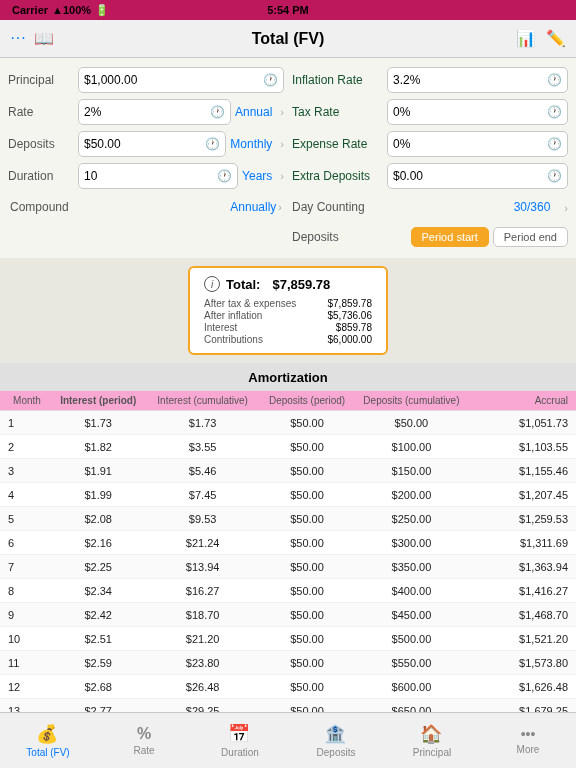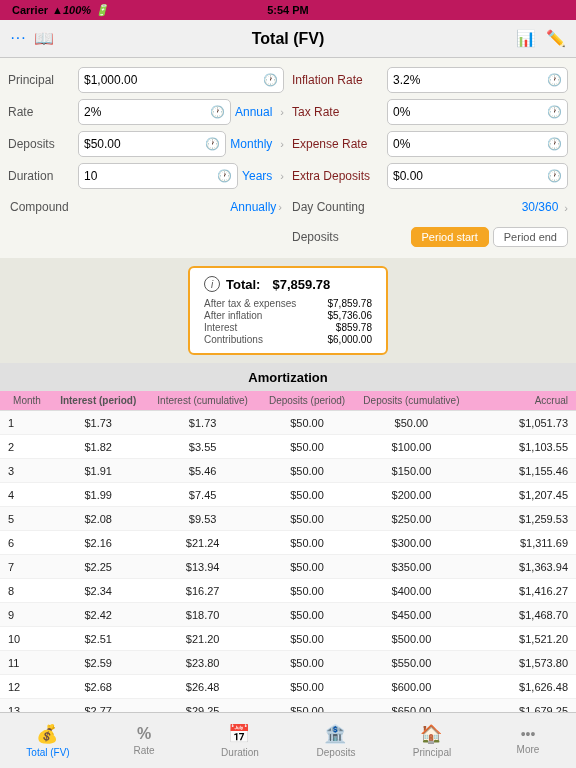--- a/index.html
+++ b/index.html
@@ -17,21 +17,21 @@
       background: #be185d;
       height: 20px;
       display: flex;
       align-items: center;
       justify-content: flex-start;
       padding: 0 12px;
       font-size: 11px;
       font-weight: 600;
     }
     .status-left { display: flex; align-items: center; gap: 4px; }
-    .status-right { display: flex; align-items: center; gap: 4px; font-style: italic; }
+    .status-right { display: flex; align-items: center; gap: 4px; }
 
     
     .nav-bar {
       background: #f0f0f0;
       height: 38px;
       display: flex;
       align-items: center;
       justify-content: center;
       border-bottom: 1px solid #c8c8c8;
       position: relative;
@@ -74,21 +74,21 @@
       height: 28px;
     }
     .input-label {
       font-size: 12px;
       color: #555;
       width: 70px;
       flex-shrink: 0;
     }
     .input-label-wide {
       font-size: 12px;
-      color: #7f1d1d;
+      color: #14532d;
       width: 95px;
       flex-shrink: 0;
     }
     .input-suffix {
       display: flex;
       align-items: center;
       gap: 8px;
       margin-left: 4px;
       color: #007aff;
       font-size: 12px;
@@ -427,21 +427,21 @@
     <div class="input-row">
       <span class="input-label-wide">Extra Deposits</span>
       <div class="input-field-wrap">
         <input type="text" value="$0.00" style="">
         <span class="field-clock">🕐</span>
       </div>
     </div>
 
     <div class="day-counting-row">
       <span class="day-counting-label">Day Counting</span>
-      <div style="display:flex;align-items:flex-end;gap:6px;margin-left:auto;">
+      <div style="display:flex;align-items:flex-end;gap:14px;margin-left:auto;">
         <span style="color:#007aff;font-size:12px;">30/360</span>
         <span class="chevron">›</span>
       </div>
     </div>
 
     <div class="deposits-toggle-row">
       <span class="deposits-toggle-label">Deposits</span>
       <div class="toggle-group">
         <button class="toggle-btn active">Period start</button>
         <button class="toggle-btn inactive">Period end</button>

